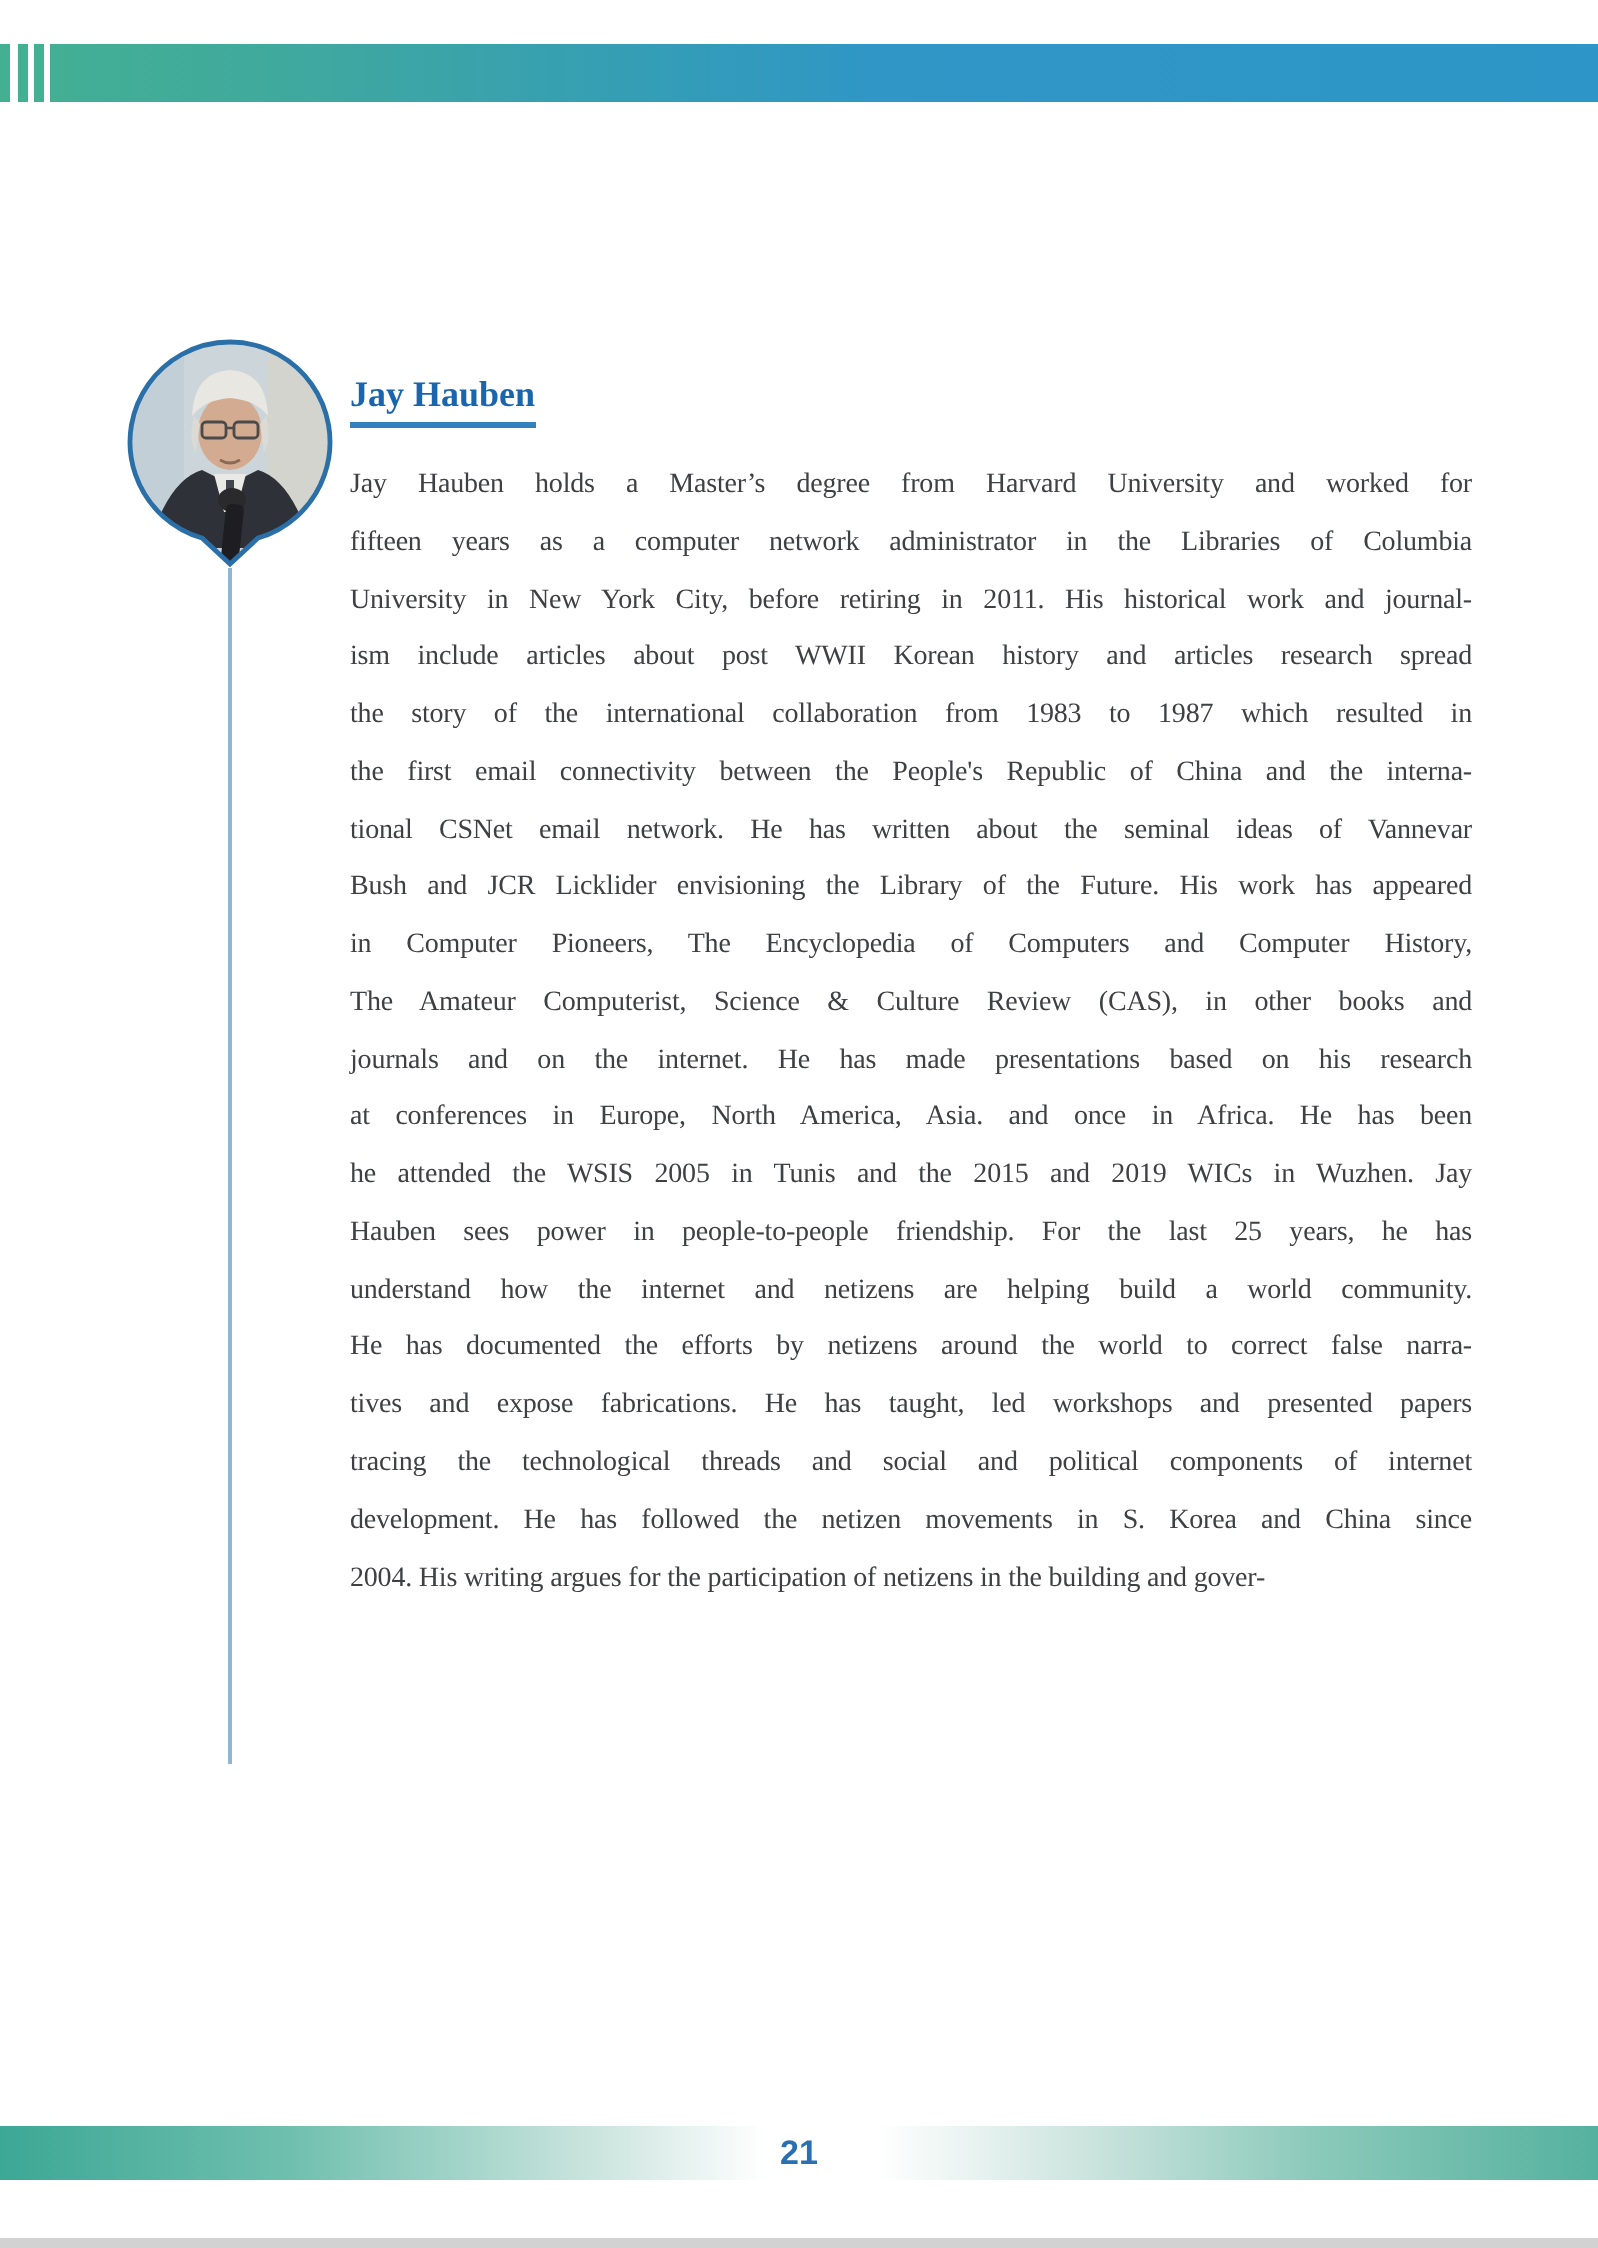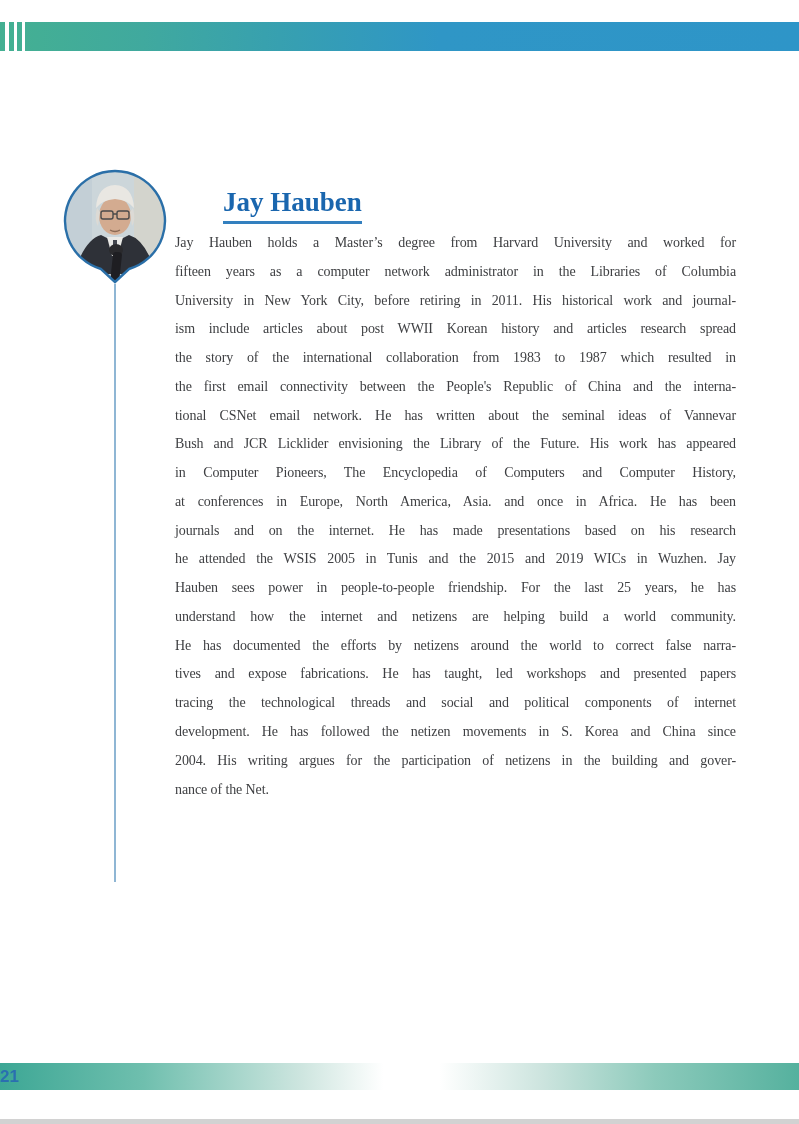--- a/index.html
+++ b/index.html
@@ -23,39 +23,39 @@
 
   
   .v-line {
     position:absolute; left:114px; top:284px; width:2px; height:598px;
     background:#8fb6d4;
   }
 
   
   .profile-name {
     position:absolute; left:175px; top:188px;
-    font-size:27px; font-weight:bold; color:#1a66ae;
-    border-bottom:3px solid #3380bf; padding-bottom:3px; line-height:1.1;margin-left:48px;
+    font-size:18px; font-weight:bold; color:#1a66ae;
+    border-bottom:3px solid #3380bf; padding-bottom:3px; line-height:1.1;
   }
 
   
   .bio {
     position:absolute; left:175px; top:229px; width:561px; color:#3f4043;
   }
   .bio-line {
     height:28.77px; line-height:28.77px; font-size:14px; letter-spacing:-0.1px;
     white-space:nowrap; text-align:justify; text-align-last:justify; overflow:visible;
   }
   .bio-line:last-child { text-align-last:left; }
 
   
   .footer-bar {
     position:absolute; left:0; top:1063px; width:799px; height:27px;
     background:linear-gradient(90deg,#3da795 0%,#6fbfae 18%,#cfe6e0 38%,#ffffff 48%,#ffffff 55%,#cce4de 68%,#8ccabb 82%,#55b19e 100%);
-    display:flex; align-items:center; 
+    display:flex; align-items:center; justify-content:center;
   }
   .page-number {
     font-family:"Liberation Sans", sans-serif; font-weight:bold;
     font-size:17px; color:#2a6fb0;
   }
 
   .bottom-edge {
     position:absolute; left:0; top:1119px; width:799px; height:5px;
     background:#d2d2d2; border-bottom:1px solid #bdbdbd;
   }
@@ -107,31 +107,31 @@
   <div class="bio">
     <div class="bio-line">Jay Hauben holds a Master’s degree from Harvard University and worked for</div>
     <div class="bio-line">fifteen years as a computer network administrator in the Libraries of Columbia</div>
     <div class="bio-line">University in New York City, before retiring in 2011. His historical work and journal-</div>
     <div class="bio-line">ism include articles about post WWII Korean history and articles research spread</div>
     <div class="bio-line">the story of the international collaboration from 1983 to 1987 which resulted in</div>
     <div class="bio-line">the first email connectivity between the People's Republic of China and the interna-</div>
     <div class="bio-line">tional CSNet email network. He has written about the seminal ideas of Vannevar</div>
     <div class="bio-line">Bush and JCR Licklider envisioning the Library of the Future. His work has appeared</div>
     <div class="bio-line">in Computer Pioneers, The Encyclopedia of Computers and Computer History,</div>
+    <div class="bio-line">The Amateur Computerist, Science &amp; Culture Review (CAS), in other books and</div>
+    <div class="bio-line">journals and on the internet. He has made presentations based on his research</div>
     <div class="bio-line">at conferences in Europe, North America, Asia. and once in Africa. He has been</div>
-    <div class="bio-line">journals and on the internet. He has made presentations based on his research</div>
     <div class="bio-line">he attended the WSIS 2005 in Tunis and the 2015 and 2019 WICs in Wuzhen. Jay</div>
     <div class="bio-line">Hauben sees power in people-to-people friendship. For the last 25 years, he has</div>
     <div class="bio-line">understand how the internet and netizens are helping build a world community.</div>
     <div class="bio-line">He has documented the efforts by netizens around the world to correct false narra-</div>
     <div class="bio-line">tives and expose fabrications. He has taught, led workshops and presented papers</div>
     <div class="bio-line">tracing the technological threads and social and political components of internet</div>
     <div class="bio-line">development. He has followed the netizen movements in S. Korea and China since</div>
     <div class="bio-line">2004. His writing argues for the participation of netizens in the building and gover-</div>
-    <div class="bio-line">nance of the Net.</div>
   </div>
 
   <div class="footer-bar">
     <span class="page-number">21</span>
   </div>
 
   <div class="bottom-edge"></div>
 
 </div>
 

